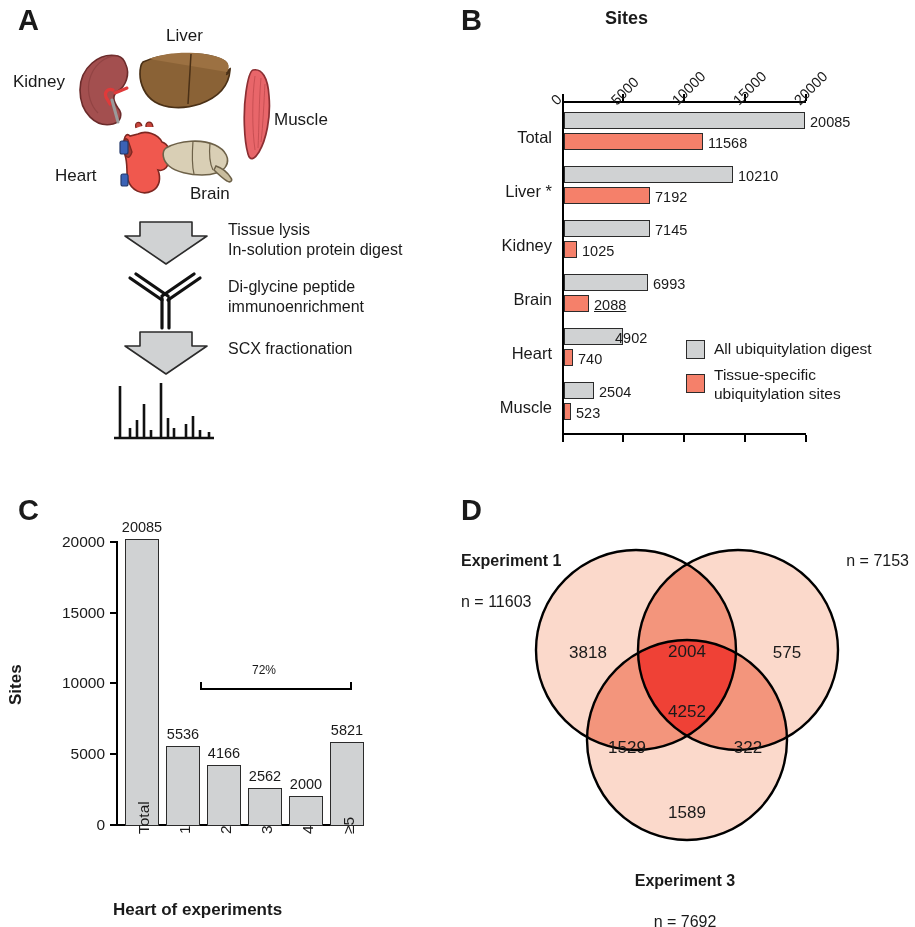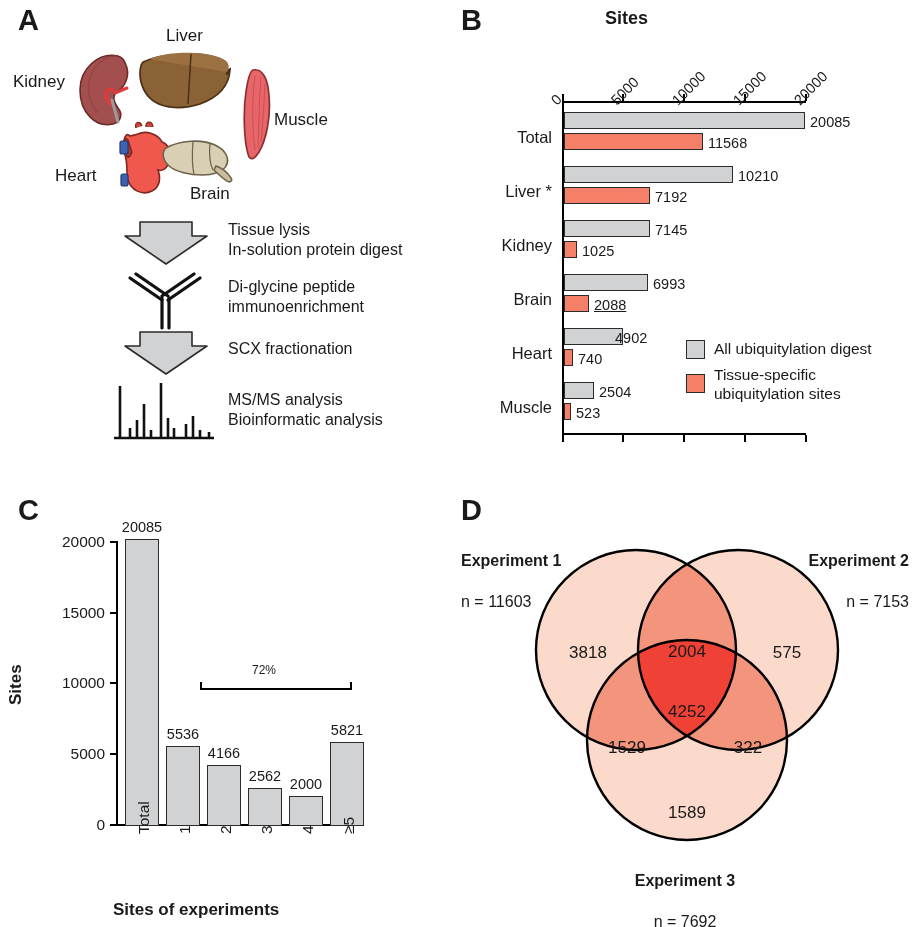--- a/index.html
+++ b/index.html
@@ -143,22 +143,20 @@
       <line x1="53" y1="60" x2="53" y2="5"></line>
       <line x1="60" y1="60" x2="60" y2="40"></line>
       <line x1="66" y1="60" x2="66" y2="50"></line>
       <line x1="78" y1="60" x2="78" y2="46"></line>
       <line x1="85" y1="60" x2="85" y2="38"></line>
       <line x1="92" y1="60" x2="92" y2="52"></line>
       <line x1="101" y1="60" x2="101" y2="54"></line>
     </g>
     <line x1="6" y1="60" x2="106" y2="60" stroke="#111" stroke-width="2.6"></line>
   </svg>
-  <div class="abs step-text" style="left:228px;top:390px;">MS/MS analysis
-Bioinformatic analysis</div>
 </div>
 
 <div class="abs" id="panelB">
 
   <div class="abs panel-letter" style="left:6px;top:6px;">B</div>
 
   <div class="abs txt-b" style="left:150px;top:8px;font-size:18px;">Sites</div>
 
   <div class="abs b-axis" style="left:107px;top:101px;width:244px;height:2.4px;"></div>
 
@@ -272,33 +270,32 @@
   <div class="brk" style="left:350px;top:192px;width:2.4px;height:8px;"></div>
   <div class="brk-lab" style="left:252px;top:173px;">72%</div>
 
   <div class="c-xlab" style="left:135px;top:344px;">Total</div>
   <div class="c-xlab" style="left:176px;top:344px;">1</div>
   <div class="c-xlab" style="left:217px;top:344px;">2</div>
   <div class="c-xlab" style="left:258px;top:344px;">3</div>
   <div class="c-xlab" style="left:299px;top:344px;">4</div>
   <div class="c-xlab" style="left:340px;top:344px;">≥5</div>
 
-  <div class="c-xtitle" style="left:113px;top:410px;">Sites of experiments</div>
+  <div class="c-xtitle" style="left:113px;top:410px;">Heart of experiments</div>
 </div>
 
 <div class="abs" id="panelD">
 
   <div class="abs panel-letter" style="left:6px;top:6px;">D</div>
 
   <div class="venn-lab" style="left:6px;top:40px;width:180px;text-align:left;">
     <span class="nm">Experiment 1</span>
     <span class="nn">n = 11603</span>
   </div>
   <div class="venn-lab" style="left:272px;top:40px;width:182px;text-align:right;">
-    <span class="nm">Experiment 2</span>
     <span class="nn">n = 7153</span>
   </div>
   <div class="venn-lab" style="left:125px;top:360px;width:210px;text-align:center;">
     <span class="nm">Experiment 3</span>
     <span class="nn">n = 7692</span>
   </div>
 
   <svg class="abs" style="left:52px;top:52px;" width="360" height="308" viewBox="0 0 360 308">
     <defs>
       <clipPath id="cA">

